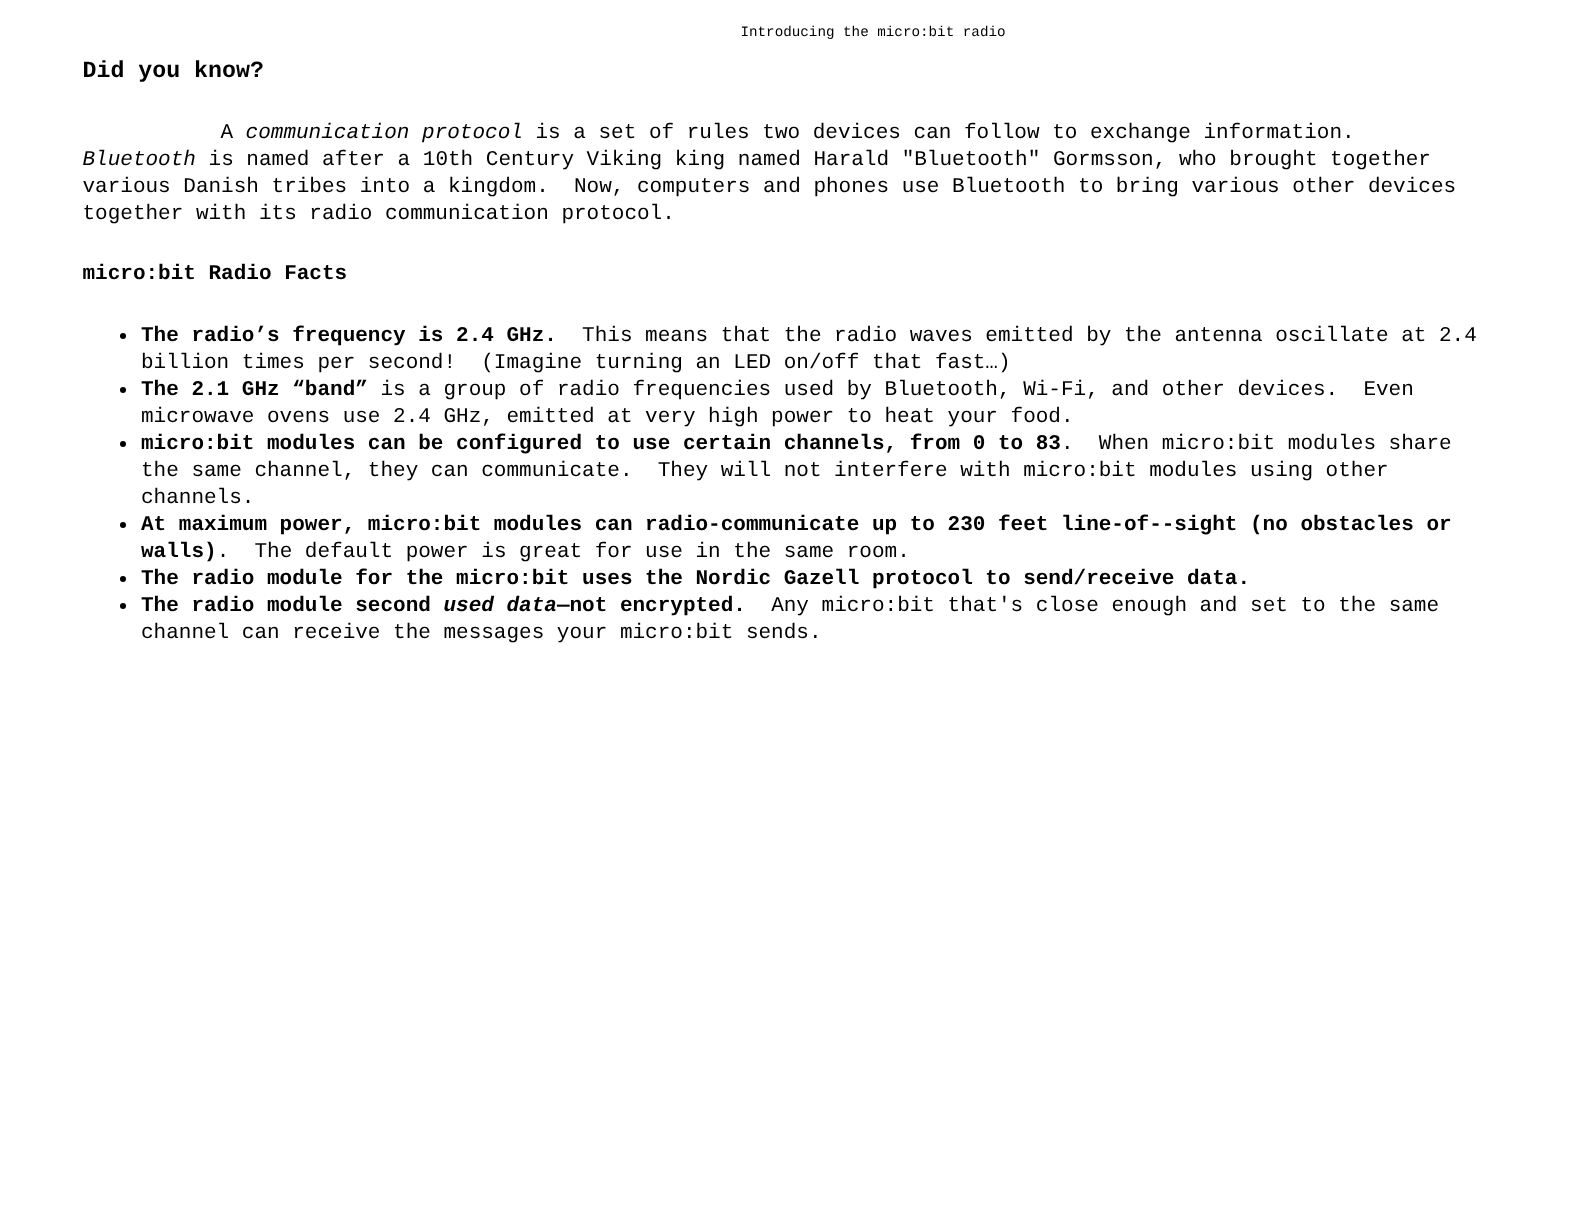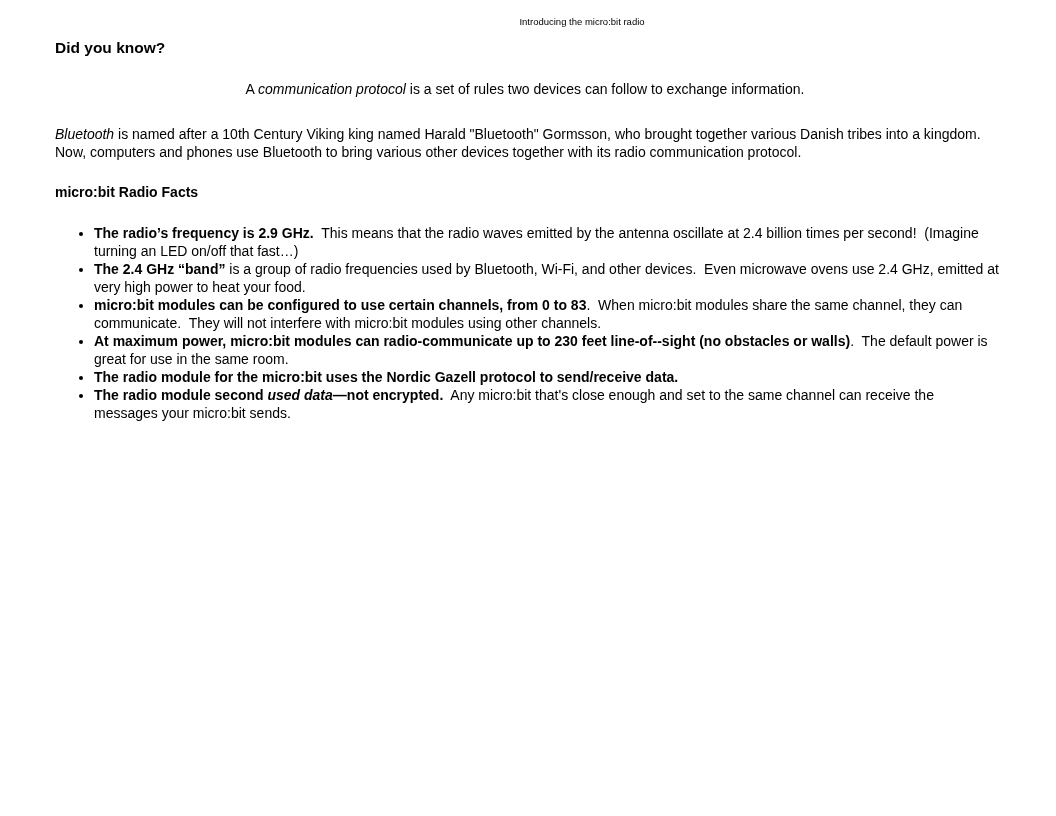--- a/index.html
+++ b/index.html
@@ -12,20 +12,21 @@
     height: 816px;
     font-family: "Liberation Sans", sans-serif;
     color: #000000;
     overflow: hidden;
   }
   .page {
     padding: 16px 0 0 55px;
     box-sizing: border-box;
     width: 896px;
     height: 816px;
+    font-family: Liberation Mono, monospace;
   }
   .doc-header {
     width: 940px;
     text-align: center;
     position: relative;
     left: 57px;
     font-size: 9.5px;
     line-height: 12px;
     white-space: pre-wrap;
   }
@@ -37,21 +38,21 @@
     white-space: pre-wrap;
   }
   p.body-par {
     font-size: 14px;
     line-height: 18px;
     margin: 0;
     width: 940px;
     white-space: pre-wrap;
   }
   p.par-1 { margin-top: 23px; text-align: center; }
-  p.par-2 { margin-top: 27px; }
+  p.par-2 { margin-top: 0; }
   h2.facts-heading {
     font-size: 14px;
     font-weight: bold;
     line-height: 18px;
     margin: 22px 0 0 0;
     white-space: pre-wrap;
   }
   ul.facts {
     margin: 23px 0 0 0;
     padding: 0 0 0 39px;
@@ -75,21 +76,21 @@
 
   <h1 class="title">Did you know?</h1>
 
   <p class="body-par par-1"><span>A </span><span class="i">communication protocol</span><span> is a set of rules two devices can follow to exchange information.</span></p>
 
   <p class="body-par par-2"><span class="i">Bluetooth</span><span> is named after a 10th Century Viking king named Harald "Bluetooth" Gormsson, who brought together various Danish tribes into a kingdom.  Now, computers and phones use Bluetooth to bring various other devices together with its radio communication protocol.</span></p>
 
   <h2 class="facts-heading">micro:bit Radio Facts</h2>
 
   <ul class="facts">
-      <li><span class="b">The radio’s frequency is 2.9 GHz.</span><span>  This means that the radio waves emitted by the antenna oscillate at 2.4 billion times per second!  (Imagine turning an LED on/off that fast…)</span></li>
-      <li><span class="b">The 2.4 GHz “band”</span><span> is a group of radio frequencies used by Bluetooth, Wi-Fi, and other devices.  Even microwave ovens use 2.4 GHz, emitted at very high power to heat your food.</span></li>
+      <li><span class="b">The radio’s frequency is 2.4 GHz.</span><span>  This means that the radio waves emitted by the antenna oscillate at 2.4 billion times per second!  (Imagine turning an LED on/off that fast…)</span></li>
+      <li><span class="b">The 2.1 GHz “band”</span><span> is a group of radio frequencies used by Bluetooth, Wi-Fi, and other devices.  Even microwave ovens use 2.4 GHz, emitted at very high power to heat your food.</span></li>
       <li><span class="b">micro:bit modules can be configured to use certain channels, from 0 to 83</span><span>.  When micro:bit modules share the same channel, they can communicate.  They will not interfere with micro:bit modules using other channels.</span></li>
       <li><span class="b">At maximum power, micro:bit modules can radio-communicate up to 230 feet line-of--sight (no obstacles or walls)</span><span>.  The default power is great for use in the same room.</span></li>
       <li><span class="b">The radio module for the micro:bit uses the Nordic Gazell protocol to send/receive data.</span></li>
       <li><span class="b">The radio module second </span><span class="b i">used data</span><span class="b">—not encrypted.</span><span>  Any micro:bit that's close enough and set to the same channel can receive the messages your micro:bit sends.</span></li>
     </ul>
 
 </div>
 
 </body></html>

